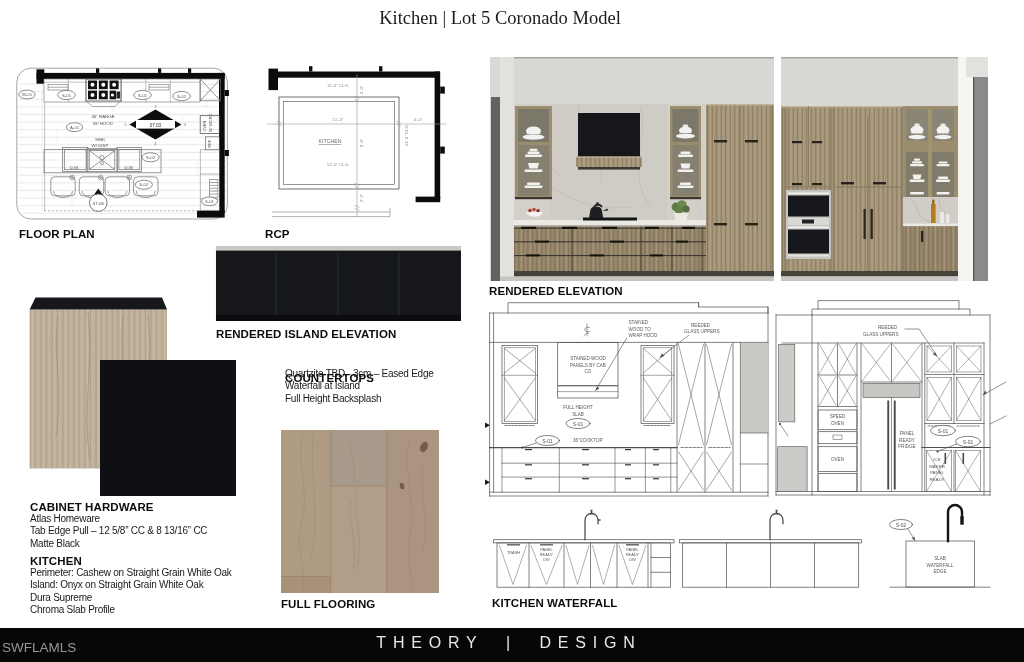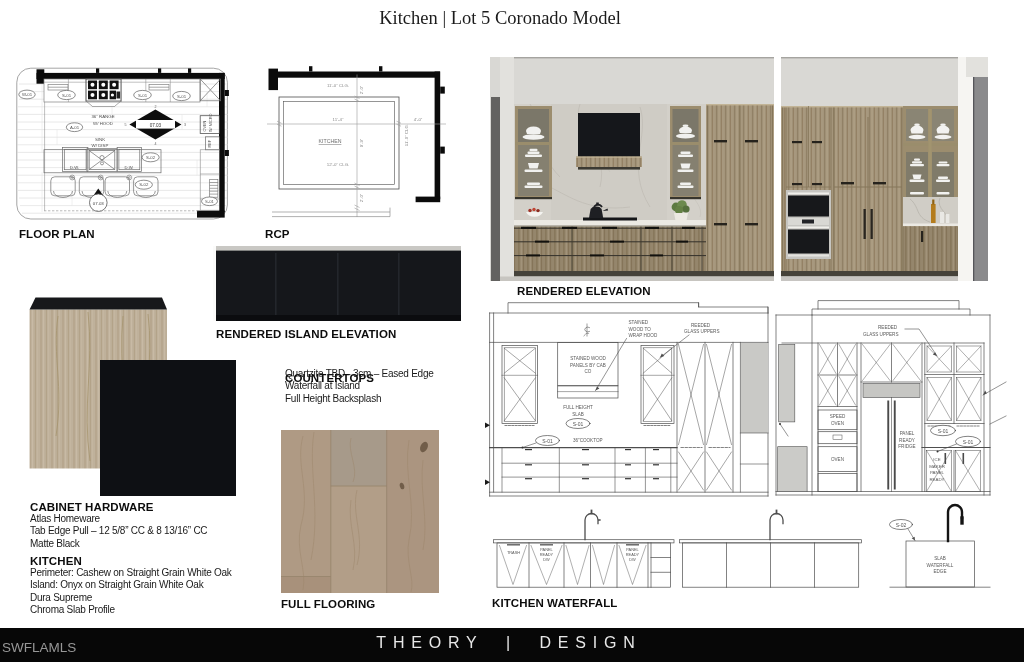--- a/index.html
+++ b/index.html
@@ -529,21 +529,21 @@
       <rect x="468" y="0" width="16" height="224" fill="#f6f5f2"></rect>
       <rect x="476" y="0" width="22" height="20" fill="#e2e1dd"></rect>
     </g>
 
  <g>
       <rect x="483" y="20" width="1.8" height="204" fill="#55555a"></rect>
       <rect x="484.8" y="20" width="13.2" height="204" fill="#8a8a8c"></rect>
     </g>
 </svg>
 
-<div class="lbl" style="left:489px;top:285px;margin-left:28px;">RENDERED ELEVATION</div>
+<div class="lbl" style="left:489px;top:285px;">RENDERED ELEVATION</div>
 
 <svg class="abs" style="left:213px;top:246px" width="248" height="75" viewBox="0 0 248 75">
  <rect width="248" height="75" fill="#15171b"></rect>
  <rect x="3" y="0" width="245" height="4.6" fill="#c9c8c4"></rect>
  <rect x="0" y="0" width="3" height="75" fill="#fbfbfa"></rect>
  <g fill="#23262c">
       <rect x="62" y="7" width="1.6" height="62"></rect>
       <rect x="124" y="7" width="1.6" height="62"></rect>
       <rect x="185" y="7" width="1.6" height="62"></rect>
     </g>

